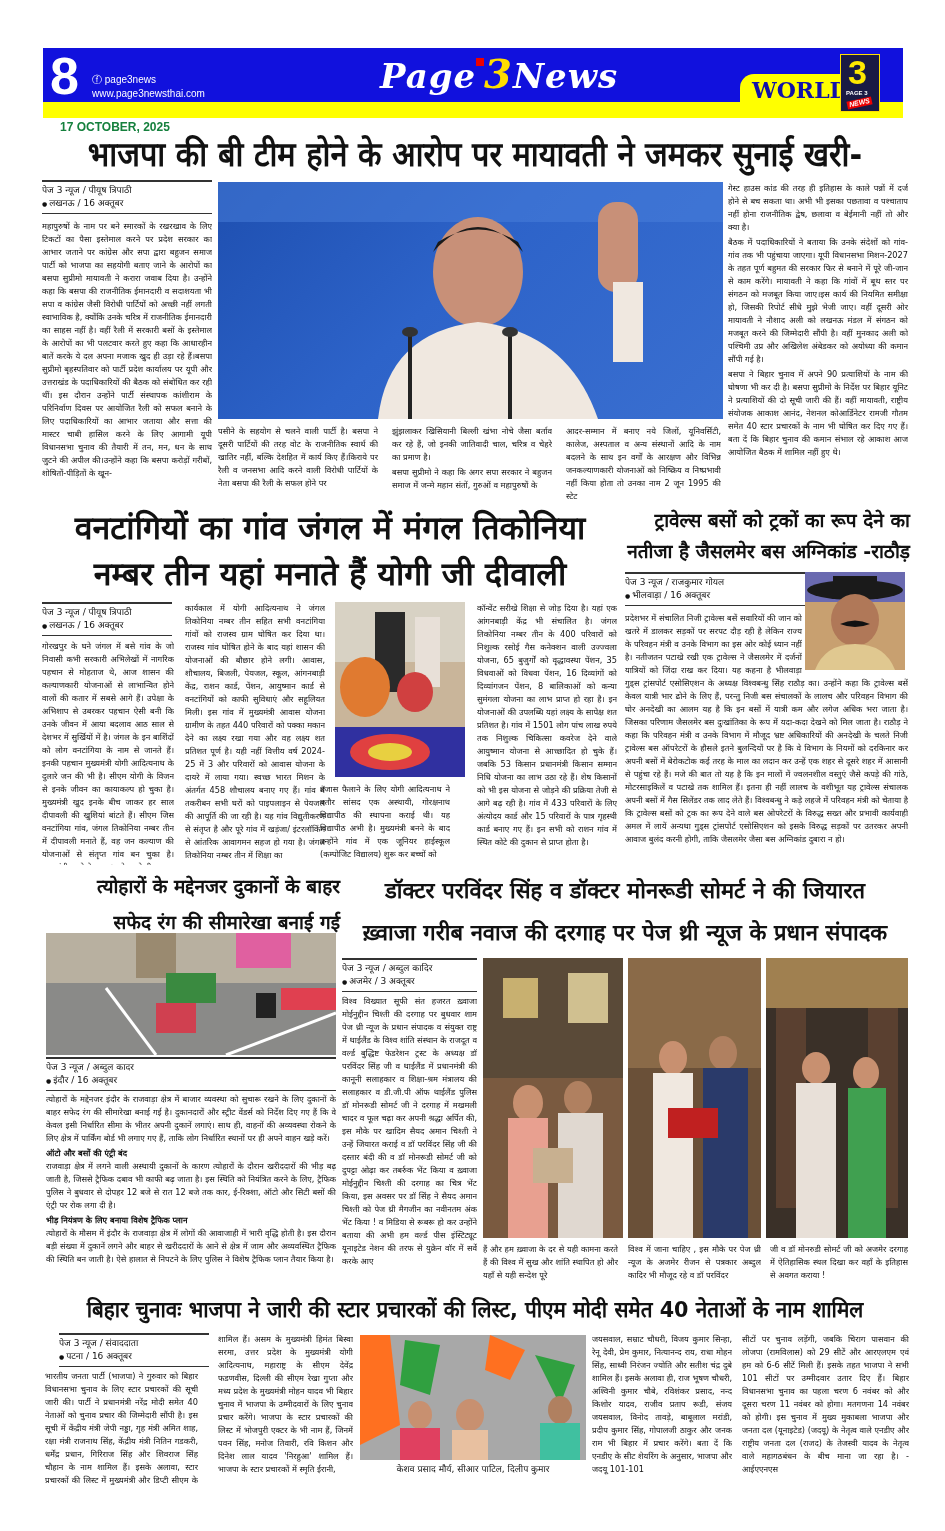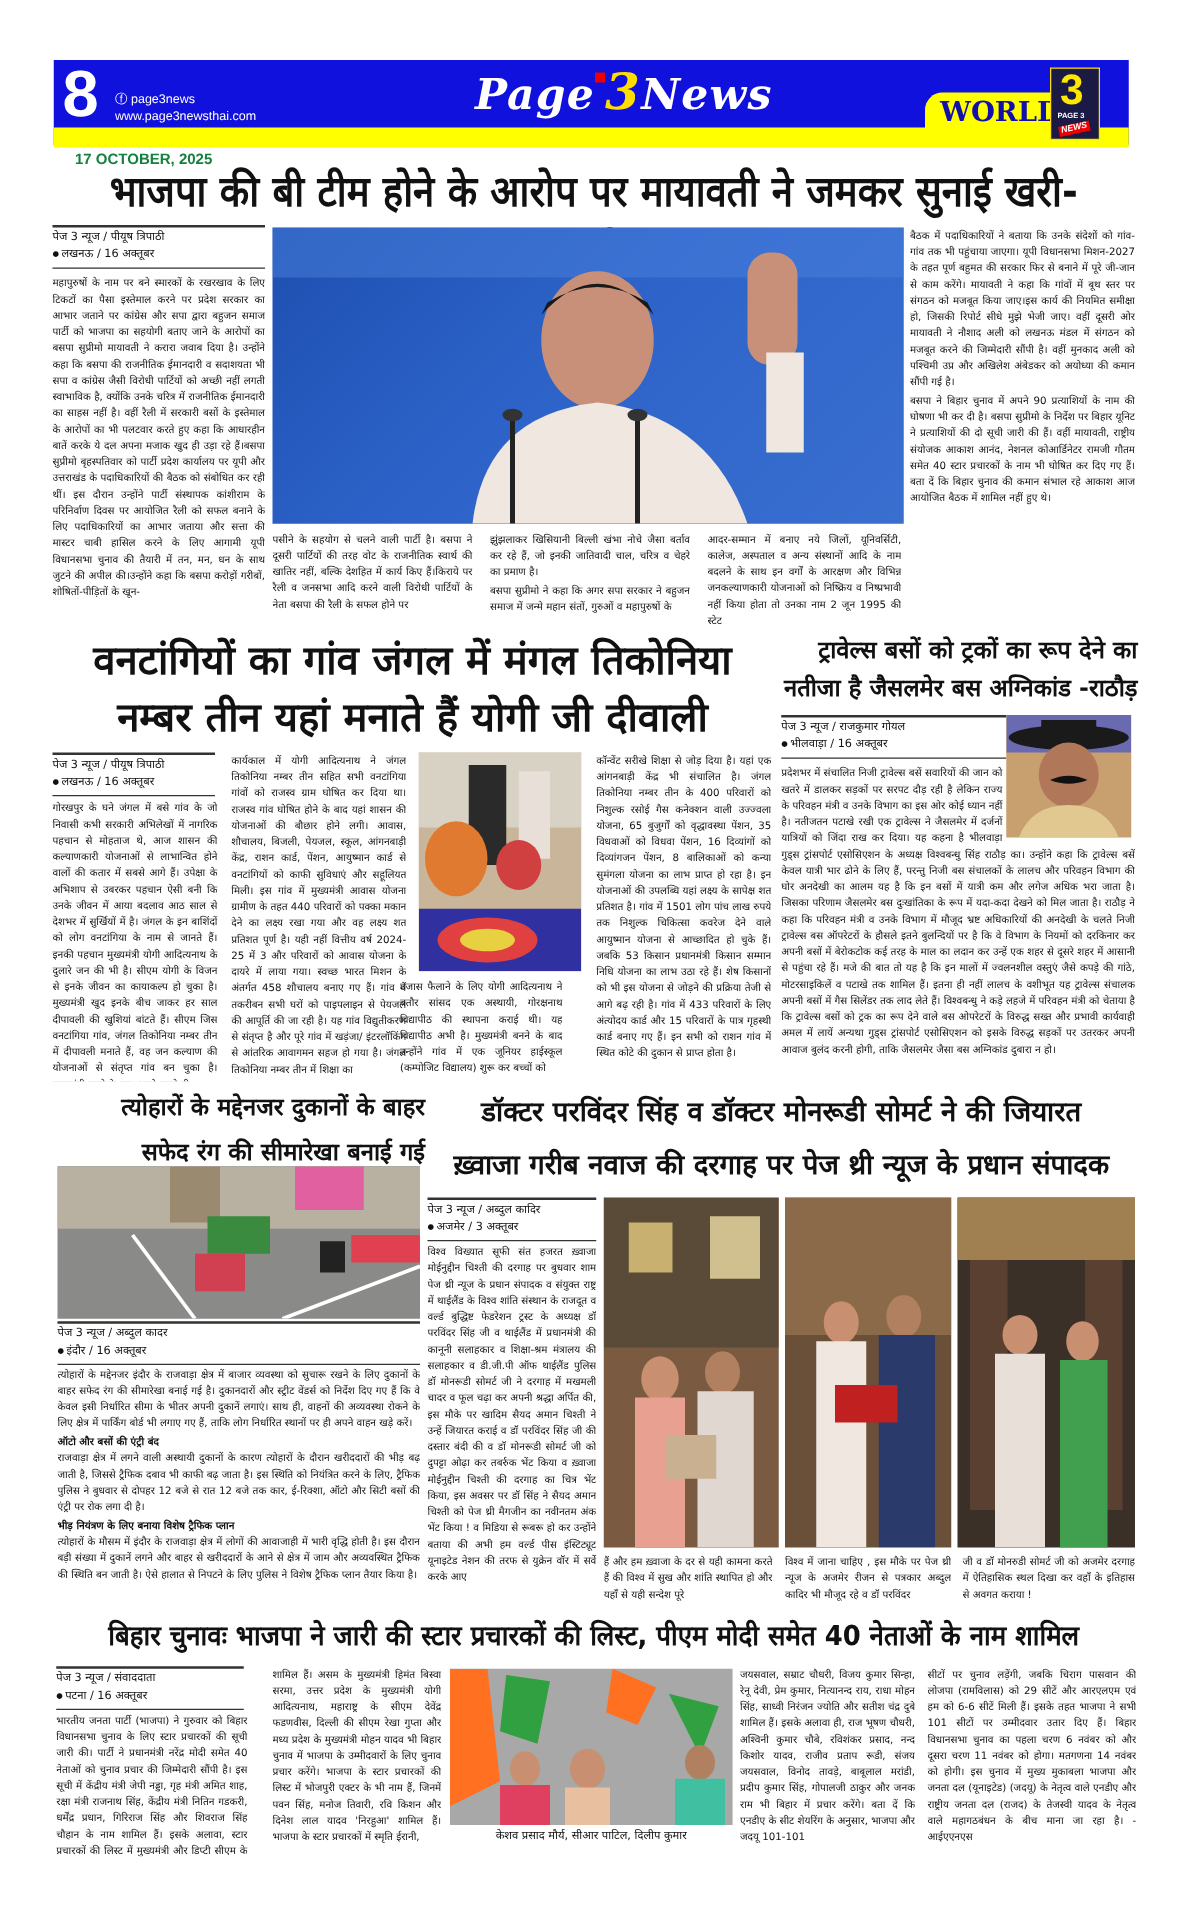--- a/index.html
+++ b/index.html
@@ -72,20 +72,21 @@
     <ellipse cx="292" cy="150" rx="8" ry="5" fill="#333"></ellipse>
   </svg>
 </div>
 <div class="abs col" style="left:218px;top:425px;width:160px;height:80px">पसीने के सहयोग से चलने वाली पार्टी है। बसपा ने दूसरी पार्टियों की तरह वोट के राजनीतिक स्वार्थ की खातिर नहीं, बल्कि देशहित में कार्य किए हैं।किराये पर रैली व जनसभा आदि करने वाली विरोधी पार्टियों के नेता बसपा की रैली के सफल होने पर</div>
 <div class="abs col" style="left:392px;top:425px;width:160px;height:80px">
   <p>झुंझलाकर खिसियानी बिल्ली खंभा नोचे जैसा बर्ताव कर रहे हैं, जो इनकी जातिवादी चाल, चरित्र व चेहरे का प्रमाण है।</p>
   <p>बसपा सुप्रीमो ने कहा कि अगर सपा सरकार ने बहुजन समाज में जन्मे महान संतों, गुरुओं व महापुरुषों के</p>
 </div>
 <div class="abs col" style="left:566px;top:425px;width:155px;height:80px">आदर-सम्मान में बनाए नये जिलों, यूनिवर्सिटी, कालेज, अस्पताल व अन्य संस्थानों आदि के नाम बदलने के साथ इन वर्गों के आरक्षण और विभिन्न जनकल्याणकारी योजनाओं को निष्क्रिय व निष्प्रभावी नहीं किया होता तो उनका नाम 2 जून 1995 की स्टेट</div>
 <div class="abs col" style="left:728px;top:182px;width:180px;height:325px">
+  <p>गेस्ट हाउस कांड की तरह ही इतिहास के काले पन्नों में दर्ज होने से बच सकता था। अभी भी इसका पछतावा व पश्चाताप नहीं होना राजनीतिक द्वेष, छलावा व बेईमानी नहीं तो और क्या है।</p>
   <p>बैठक में पदाधिकारियों ने बताया कि उनके संदेशों को गांव-गांव तक भी पहुंचाया जाएगा। यूपी विधानसभा मिशन-2027 के तहत पूर्ण बहुमत की सरकार फिर से बनाने में पूरे जी-जान से काम करेंगे। मायावती ने कहा कि गांवों में बूथ स्तर पर संगठन को मजबूत किया जाए।इस कार्य की नियमित समीक्षा हो, जिसकी रिपोर्ट सीधे मुझे भेजी जाए। वहीं दूसरी ओर मायावती ने नौशाद अली को लखनऊ मंडल में संगठन को मजबूत करने की जिम्मेदारी सौंपी है। वहीं मुनकाद अली को पश्चिमी उप्र और अखिलेश अंबेडकर को अयोध्या की कमान सौंपी गई है।</p>
   <p>बसपा ने बिहार चुनाव में अपने 90 प्रत्याशियों के नाम की घोषणा भी कर दी है। बसपा सुप्रीमो के निर्देश पर बिहार यूनिट ने प्रत्याशियों की दो सूची जारी की हैं। वहीं मायावती, राष्ट्रीय संयोजक आकाश आनंद, नेशनल कोआर्डिनेटर रामजी गौतम समेत 40 स्टार प्रचारकों के नाम भी घोषित कर दिए गए हैं। बता दें कि बिहार चुनाव की कमान संभाल रहे आकाश आज आयोजित बैठक में शामिल नहीं हुए थे।</p>
 </div>
 
 <div class="abs hl2">
   <div>वनटांगियों का गांव जंगल में मंगल तिकोनिया</div>
   <div>नम्बर तीन यहां मनाते हैं योगी जी दीवाली</div>
 </div>
 <div class="abs" style="left:42px;top:602px;width:130px">
   <div class="byline">पेज 3 न्यूज / पीयूष त्रिपाठी</div>
@@ -198,21 +199,21 @@
     <ellipse cx="100" cy="115" rx="13" ry="16" fill="#c89070"></ellipse>
     <rect x="30" y="125" width="40" height="155" fill="#e8e0d8"></rect>
     <rect x="82" y="130" width="38" height="150" fill="#40a050"></rect>
   </svg>
 </div>
 <div class="abs col" style="left:483px;top:1243px;width:135px;height:45px">हैं और हम ख़्वाजा के दर से यही कामना करते हैं की विश्व में सुख और शांति स्थापित हो और यहाँ से यही सन्देश पूरे</div>
 <div class="abs col" style="left:628px;top:1243px;width:133px;height:45px">विश्व में जाना चाहिए , इस मौके पर पेज थ्री न्यूज के अजमेर रीजन से पत्रकार अब्दुल कादिर भी मौजूद रहे व डॉ परविंदर</div>
 <div class="abs col" style="left:770px;top:1243px;width:138px;height:45px">जी व डॉ मोनरुडी सोमर्ट जी को अजमेर दरगाह में ऐतिहासिक स्थल दिखा कर वहाँ के इतिहास से अवगत कराया !</div>
 
 <div class="abs hl6">बिहार चुनावः भाजपा ने जारी की स्टार प्रचारकों की लिस्ट, पीएम मोदी समेत 40 नेताओं के नाम शामिल</div>
-<div class="abs" style="left:45px;top:1333px;width:150px">
+<div class="abs" style="left:59px;top:1333px;width:150px">
   <div class="byline">पेज 3 न्यूज / संवाददाता</div>
   <div class="dateline">पटना / 16 अक्तूबर</div>
 </div>
 <div class="abs col" style="left:45px;top:1370px;width:153px;height:115px">भारतीय जनता पार्टी (भाजपा) ने गुरुवार को बिहार विधानसभा चुनाव के लिए स्टार प्रचारकों की सूची जारी की। पार्टी ने प्रधानमंत्री नरेंद्र मोदी समेत 40 नेताओं को चुनाव प्रचार की जिम्मेदारी सौंपी है। इस सूची में केंद्रीय मंत्री जेपी नड्डा, गृह मंत्री अमित शाह, रक्षा मंत्री राजनाथ सिंह, केंद्रीय मंत्री नितिन गडकरी, धर्मेंद्र प्रधान, गिरिराज सिंह और शिवराज सिंह चौहान के नाम शामिल हैं। इसके अलावा, स्टार प्रचारकों की लिस्ट में मुख्यमंत्री और डिप्टी सीएम के नाम भी</div>
 <div class="abs col" style="left:218px;top:1333px;width:135px;height:152px">शामिल हैं। असम के मुख्यमंत्री हिमंत बिस्वा सरमा, उत्तर प्रदेश के मुख्यमंत्री योगी आदित्यनाथ, महाराष्ट्र के सीएम देवेंद्र फडणवीस, दिल्ली की सीएम रेखा गुप्ता और मध्य प्रदेश के मुख्यमंत्री मोहन यादव भी बिहार चुनाव में भाजपा के उम्मीदवारों के लिए चुनाव प्रचार करेंगे। भाजपा के स्टार प्रचारकों की लिस्ट में भोजपुरी एक्टर के भी नाम हैं, जिनमें पवन सिंह, मनोज तिवारी, रवि किशन और दिनेश लाल यादव 'निरहुआ' शामिल हैं। भाजपा के स्टार प्रचारकों में स्मृति ईरानी,</div>
 <div class="abs photo" style="left:360px;top:1335px;width:226px;height:125px;background:#b0a8a0">
   <svg width="226" height="125" viewBox="0 0 226 125">
     <rect width="226" height="125" fill="#a8a8a8"></rect>
     <path d="M0 0 L30 0 L40 90 L0 110Z" fill="#ff7020"></path>
     <path d="M45 5 L80 10 L70 60 L40 50Z" fill="#30a040"></path>

